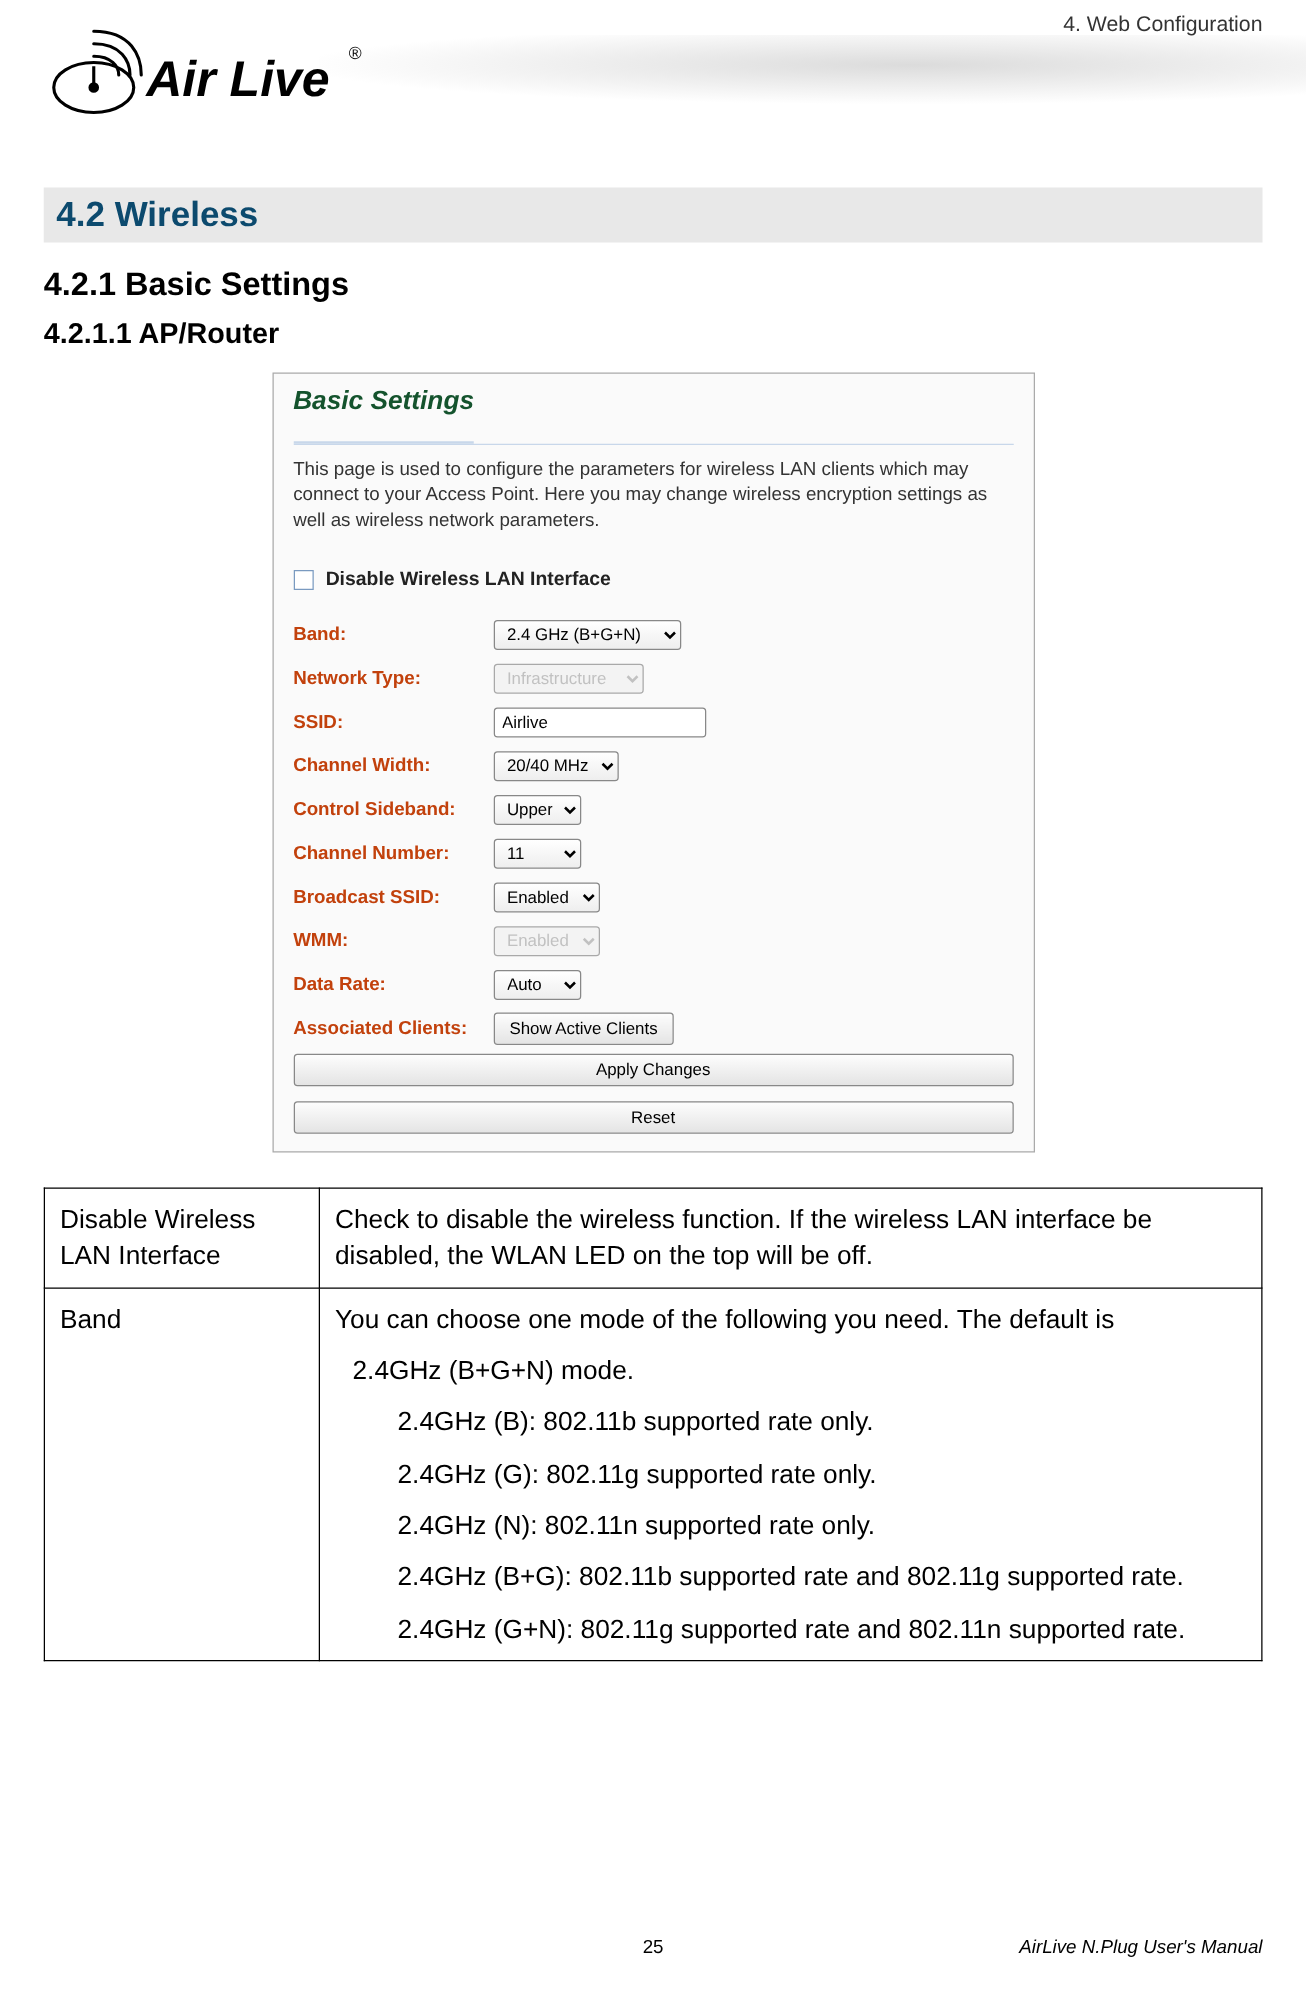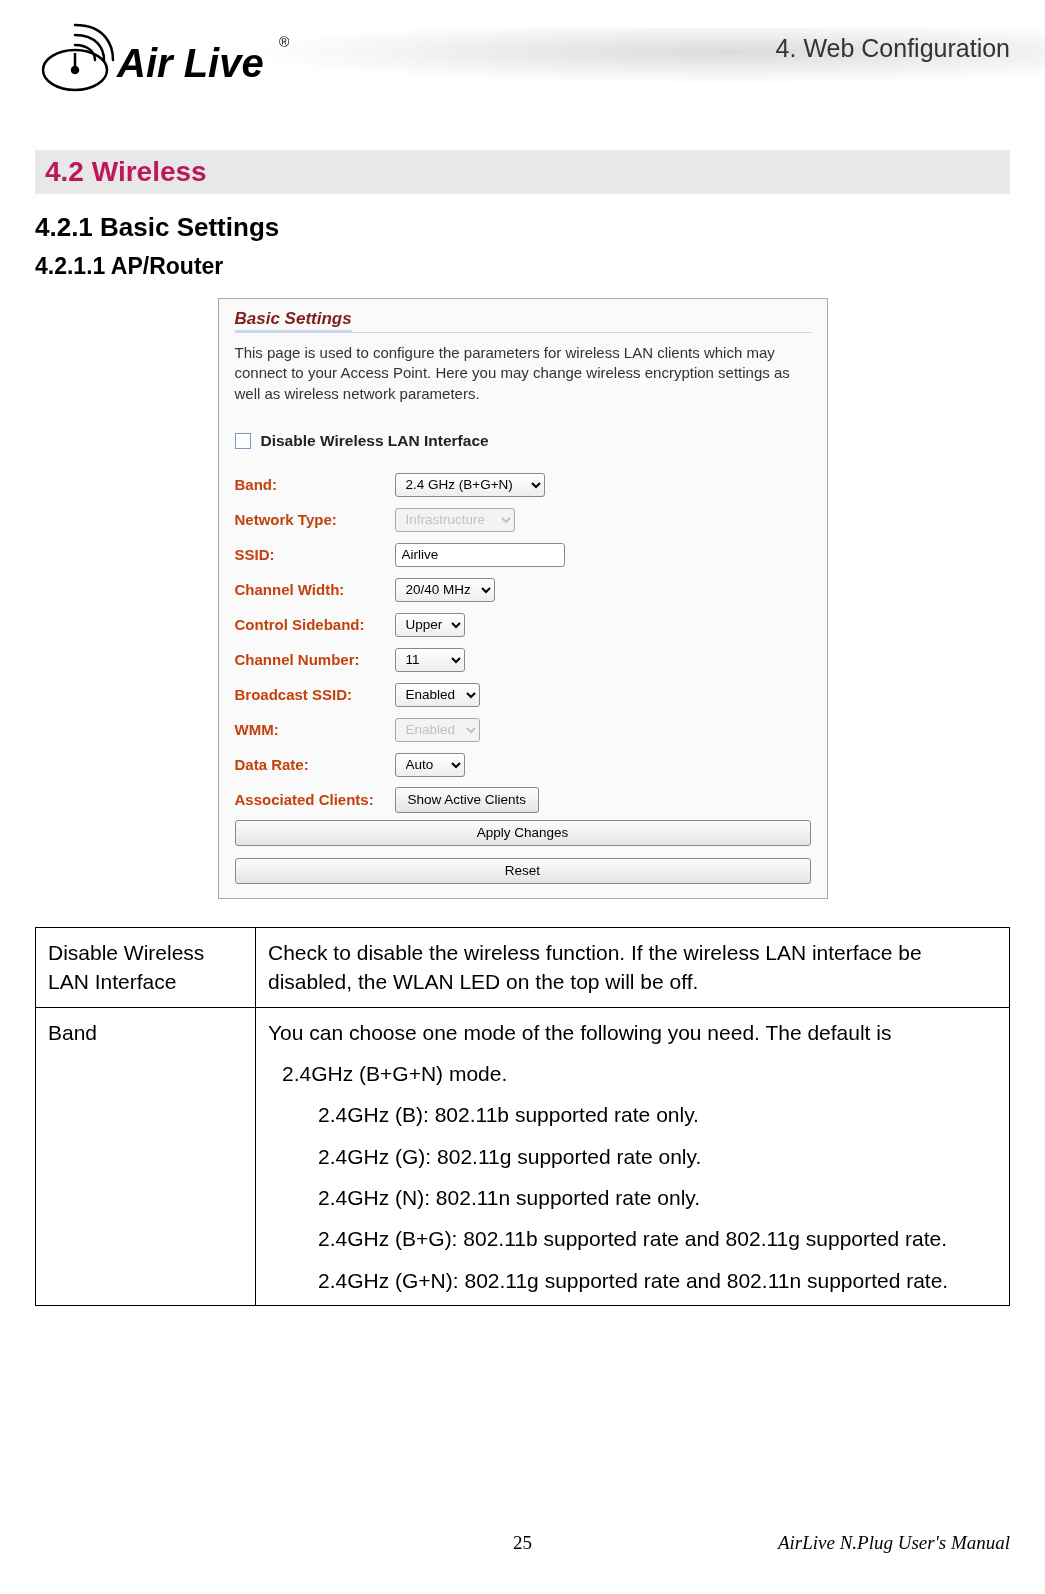--- a/index.html
+++ b/index.html
@@ -17,44 +17,43 @@
       position: relative;
     }
     .header {
       position: relative;
       height: 110px;
     }
     .breadcrumb {
       position: absolute;
       top: 10px;
       right: 0;
-      font-size: 25px;
+      font-size: 17px;
       color: #333;
-      margin-top: 24px;
     }
     .logo-wrap {
       position: absolute;
       top: 15px;
       left: 0;
     }
     .logo-wrap svg { display: block; }
     .swoosh {
       position: absolute;
       top: 28px;
       right: -35px;
       left: 220px;
       height: 60px;
       background: radial-gradient(ellipse 700px 45px at 60% 40%, rgba(190,190,190,0.55), rgba(255,255,255,0) 70%);
       z-index: -1;
     }
     .section-title-bar {
       background: #e8e8e8;
       font-size: 28px;
       font-weight: bold;
-      color: #be185d;
+      color: #0c4a6e;
       padding: 6px 0 6px 10px;
       margin-top: 40px;
     }
     .sub1 {
       font-size: 26px;
       font-weight: bold;
       margin-top: 18px;
     }
     .sub2 {
       font-size: 23px;
@@ -65,26 +64,26 @@
       width: 610px;
       margin: 18px auto 28px auto;
       border: 1px solid #aaa;
       background: #fafafa;
       font-family: Arial, Tahoma, sans-serif;
       font-size: 15px;
       color: #333;
       padding: 10px 16px 14px 16px;
     }
     .ss-title {
-      color: #7f1d1d;
+      color: #14532d;
       font-weight: bold;
       font-style: italic;
-      font-size: 17px;
+      font-size: 21px;
       border-bottom: 2px solid #c8d7ea;
-      padding-bottom: 1px;
+      padding-bottom: 20px;
       margin-bottom: 8px;
       width: fit-content;
     }
     .ss-title-underline {
       border-bottom: 1px solid #c8d7ea;
       margin-top: -8px;
       margin-bottom: 10px;
     }
     .ss-intro {
       font-size: 15px;
@@ -151,26 +150,25 @@
       border: 1px solid #000;
       padding: 10px 12px;
       vertical-align: top;
     }
     .td-label { width: 220px; }
     .indent1 { margin-left: 14px; margin-top: 12px; }
     .indent2 { margin-left: 50px; margin-top: 12px; }
     .indent2-wrap { margin-left: 50px; margin-top: 12px; }
     .footer {
       position: absolute;
-      bottom: 40px;
+      bottom: 28px;
       left: 35px;
       right: 35px;
       display: flex;
-      font-size: 19px;
-      font-family: Liberation Serif, serif;
+      font-size: 15px;
     }
     .pagenum { width: 100%; text-align: center; }
     .manual-name { position: absolute; right: 0; font-style: italic; }
     .btn-row { display: flex; gap: 12px; padding-left: 0px; flex-direction: column; }
   </style>
 </head>
 <body>
 
 <div class="page">
 

